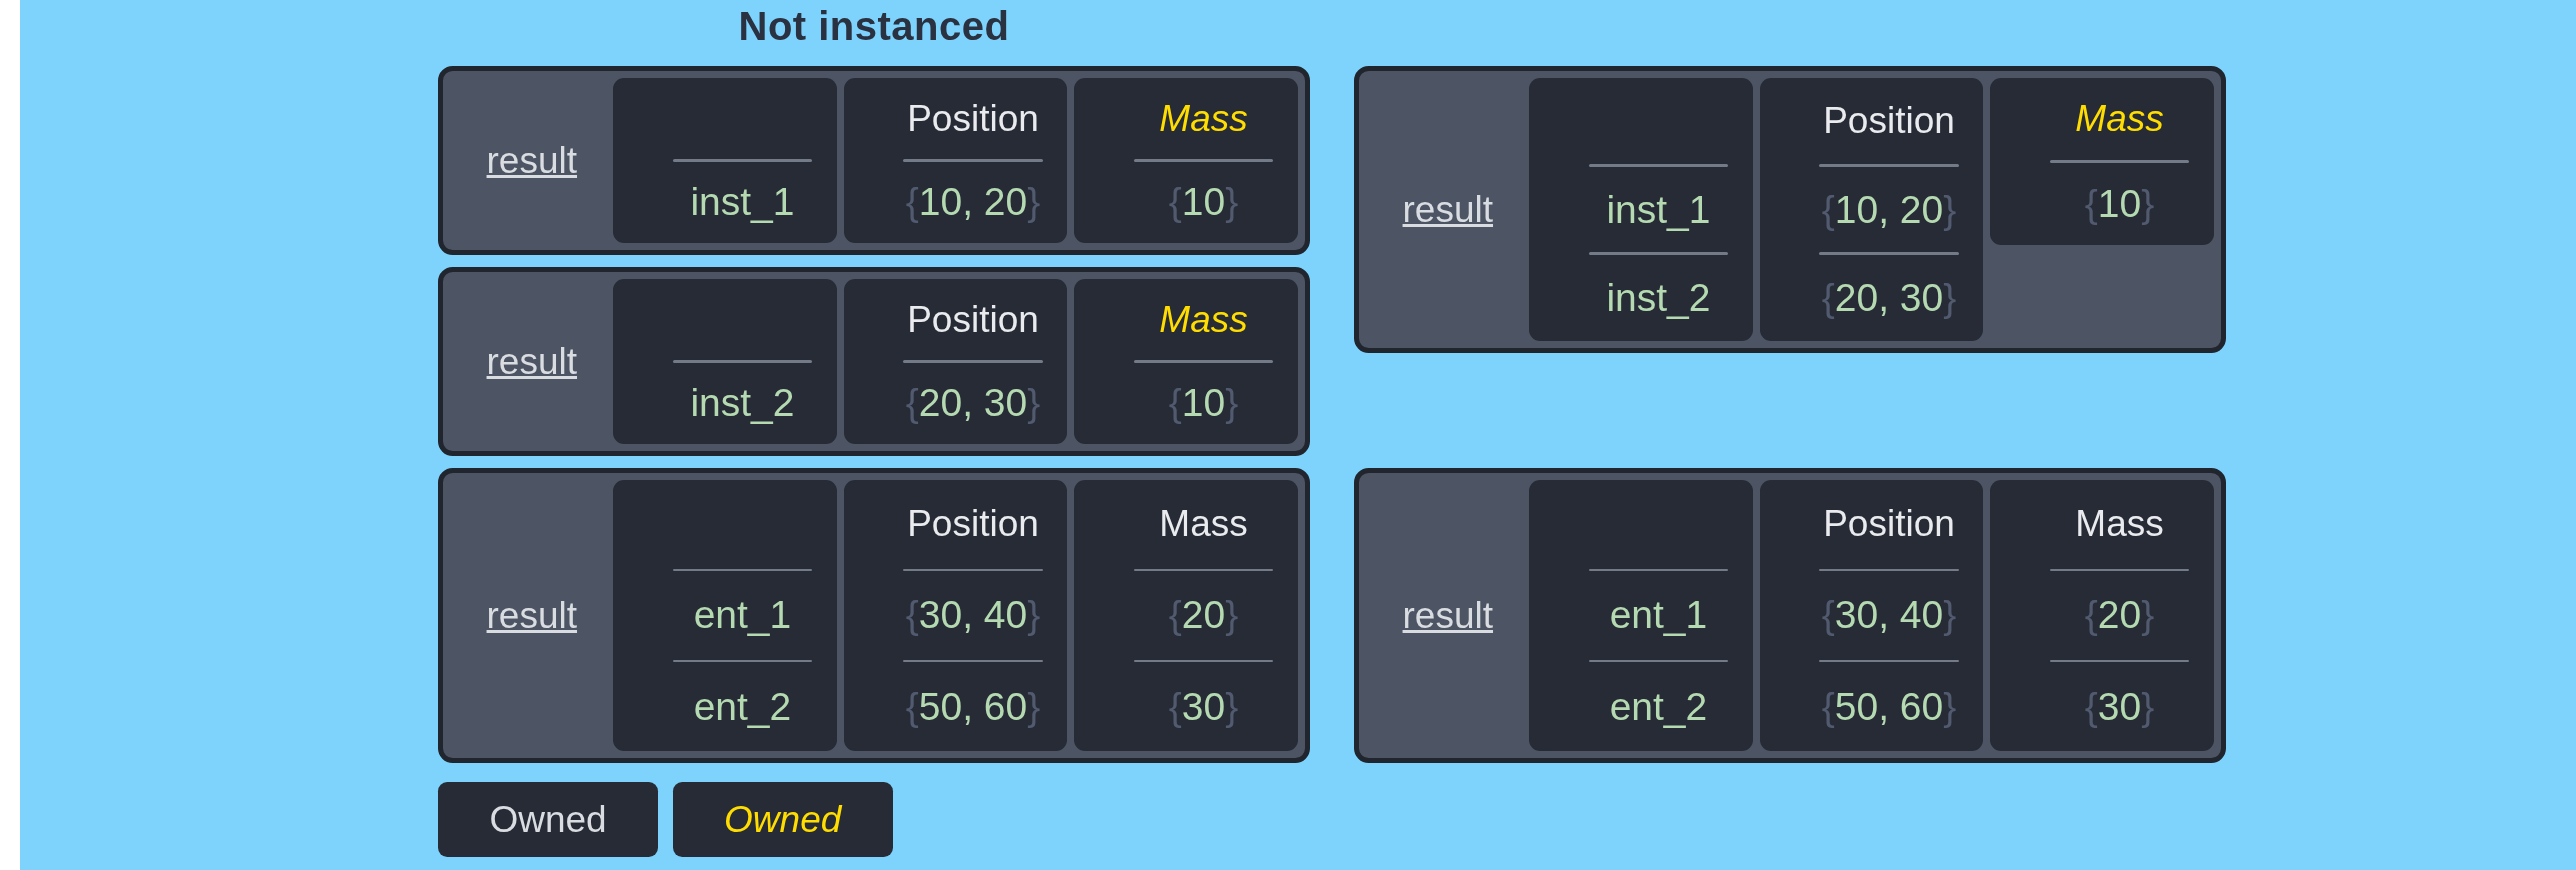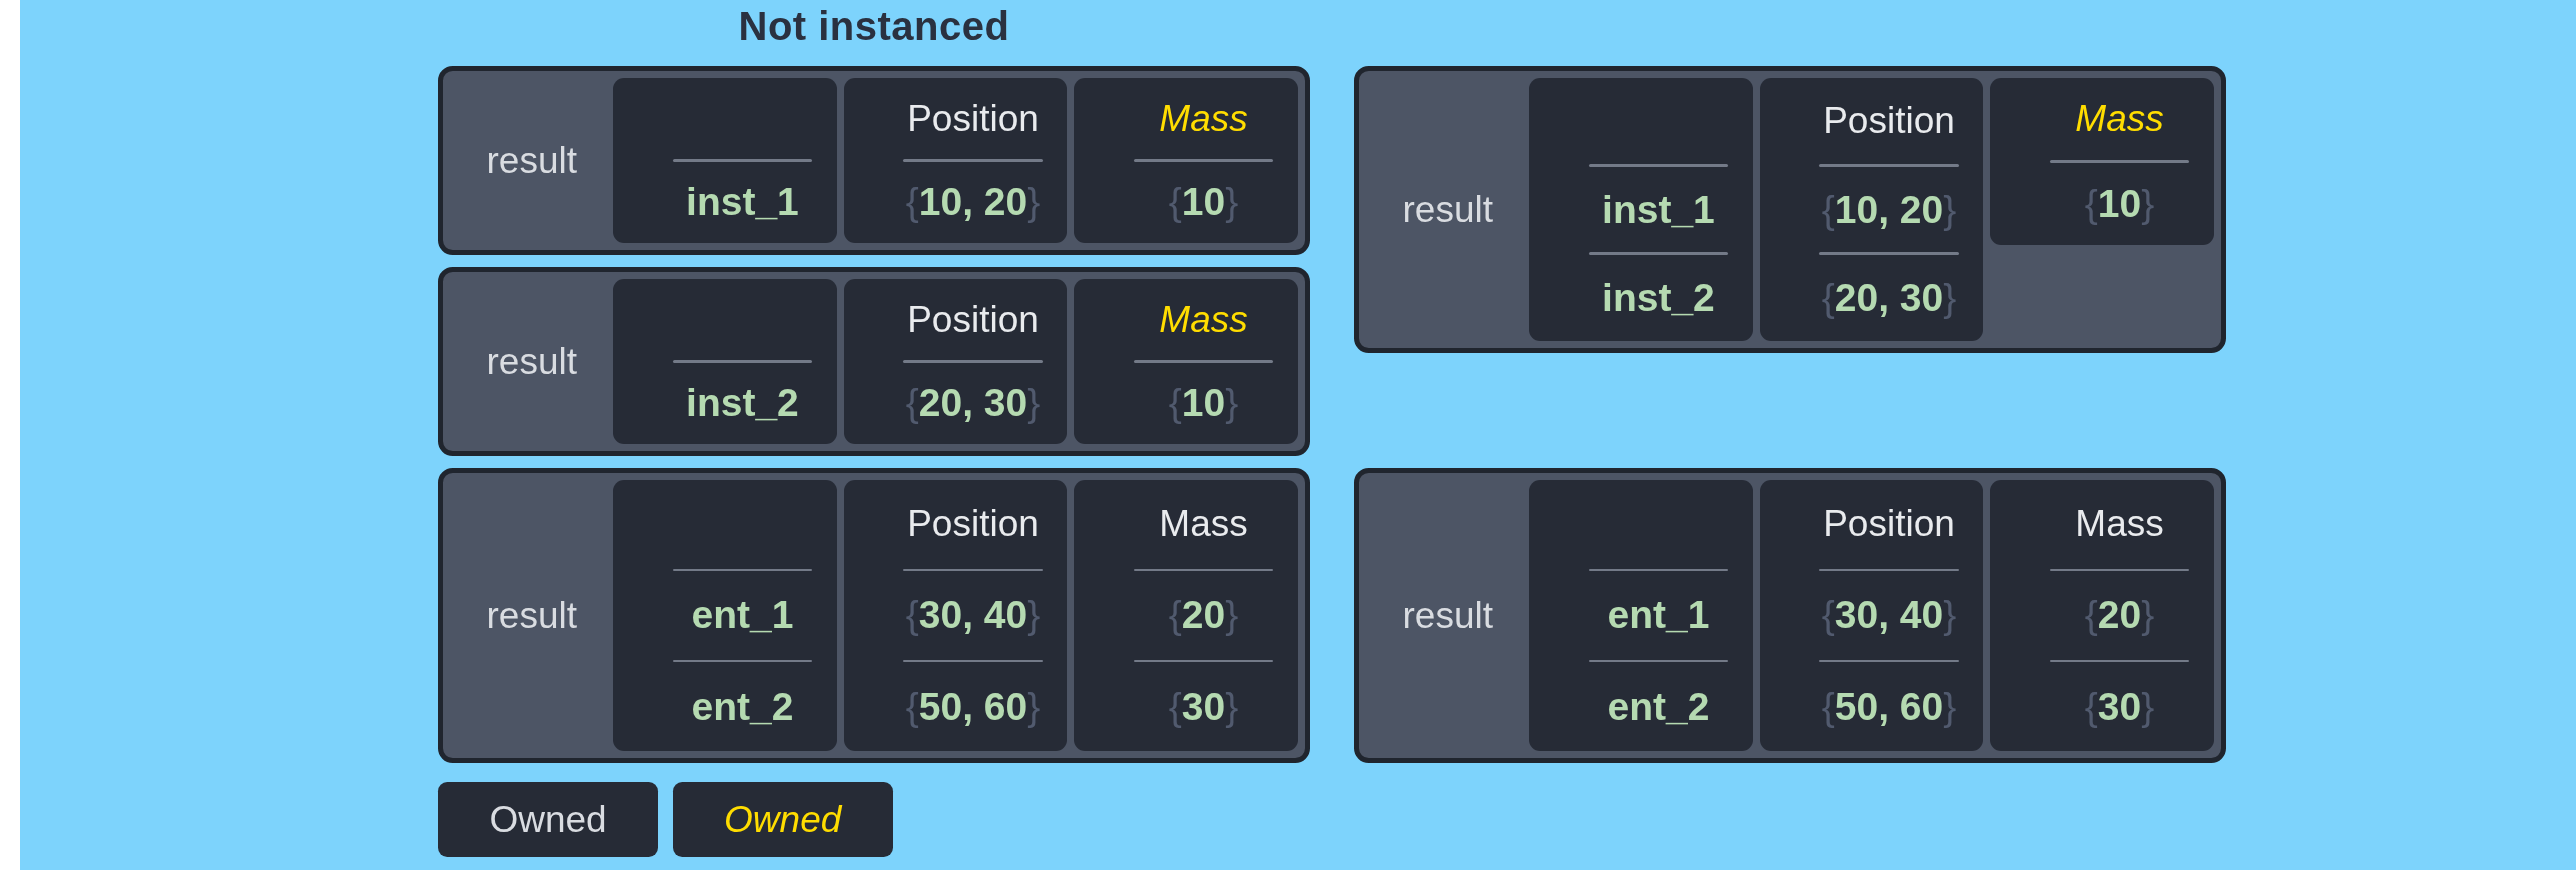--- a/index.html
+++ b/index.html
@@ -40,20 +40,21 @@
   .b-r1 { left: 1334px; top: 66px;  width: 872px; height: 287px; }
   .b-r2 { left: 1334px; top: 468px; width: 872px; height: 295px; }
 
   .result-label {
     flex: 0 0 163px;
     display: flex;
     align-items: center;
     justify-content: center;
     color: #d9dce1;
     font-size: 37px;
+    text-decoration: underline;
   }
   .cells {
     flex: 1;
     display: flex;
     gap: 7.3px;
     align-items: stretch;
   }
   .cell {
     flex: 1;
     background: #262b36;
@@ -67,21 +68,21 @@
   .sec {
     flex: 1;
     display: flex;
     align-items: center;
     justify-content: center;
     white-space: pre;
   }
   .sec.header { color: #e9ebee; font-size: 37px; }
   .sec.header.shared { color: #ffdd00; font-style: italic; }
   .sec.value { color: #b5dab1; font-size: 39px; }
-  .num   { color: #b5dab1; font-weight: bold; }
+  .num   { color: #b5dab1; }
   .brace { color: #515a6e; }
   .divider {
     flex: 0 0 2.8px;
     height: 2.8px;
     width: 74%;
     margin: 0 auto;
     background: #737a88;
     border-radius: 1.8px;
   }
 

